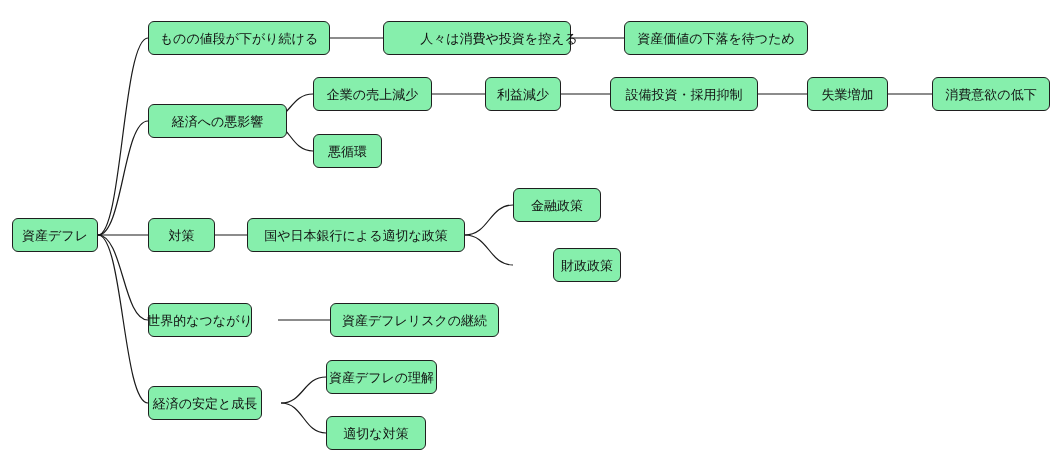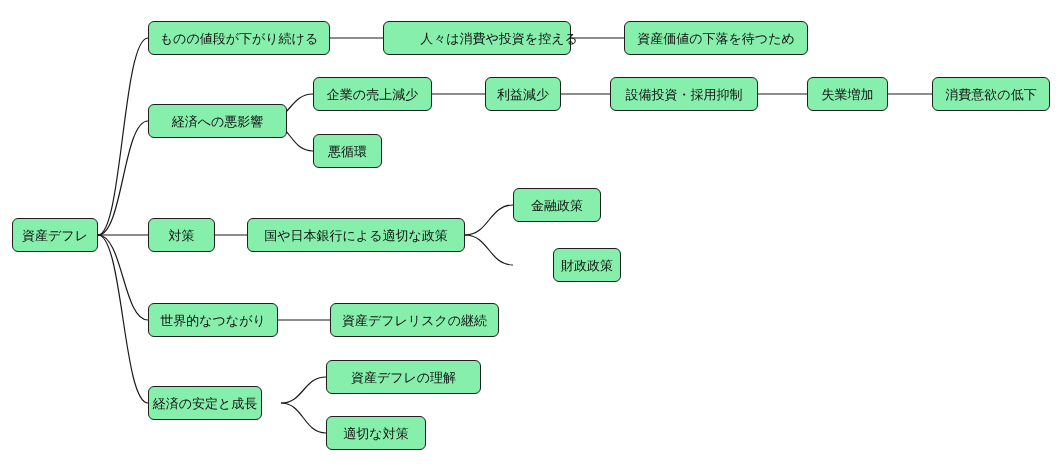--- a/index.html
+++ b/index.html
@@ -95,23 +95,23 @@
   <div class="node" style="left:313px; top:134px; width:69px;">悪循環</div>
 
   <div class="node" style="left:148px; top:218px; width:67px;">対策</div>
 
   <div class="node" style="left:247px; top:218px; width:218px;">国や日本銀行による適切な政策</div>
 
   <div class="node" style="left:513px; top:188px; width:88px;">金融政策</div>
 
   <div class="node" style="left:513px; top:248px; width:68px;margin-left:40px;">財政政策</div>
 
-  <div class="node" style="left:148px; top:303px; width:130px;text-align:center;">世界的なつながり</div>
+  <div class="node" style="left:148px; top:303px; width:104px;text-align:center;">世界的なつながり</div>
 
   <div class="node" style="left:330px; top:303px; width:169px;">資産デフレリスクの継続</div>
 
   <div class="node" style="left:148px; top:386px; width:114px;">経済の安定と成長</div>
 
-  <div class="node" style="left:326px; top:360px; width:155px;">資産デフレの理解</div>
+  <div class="node" style="left:326px; top:360px; width:111px;">資産デフレの理解</div>
 
   <div class="node" style="left:326px; top:416px; width:100px;">適切な対策</div>
 
 </div>
 
 </body></html>

